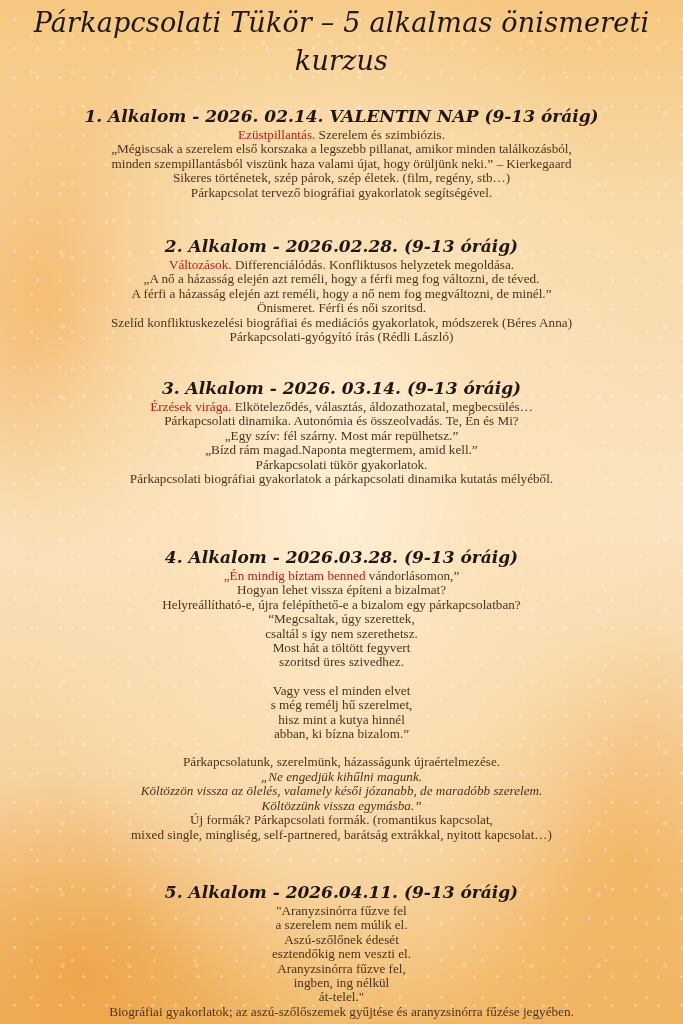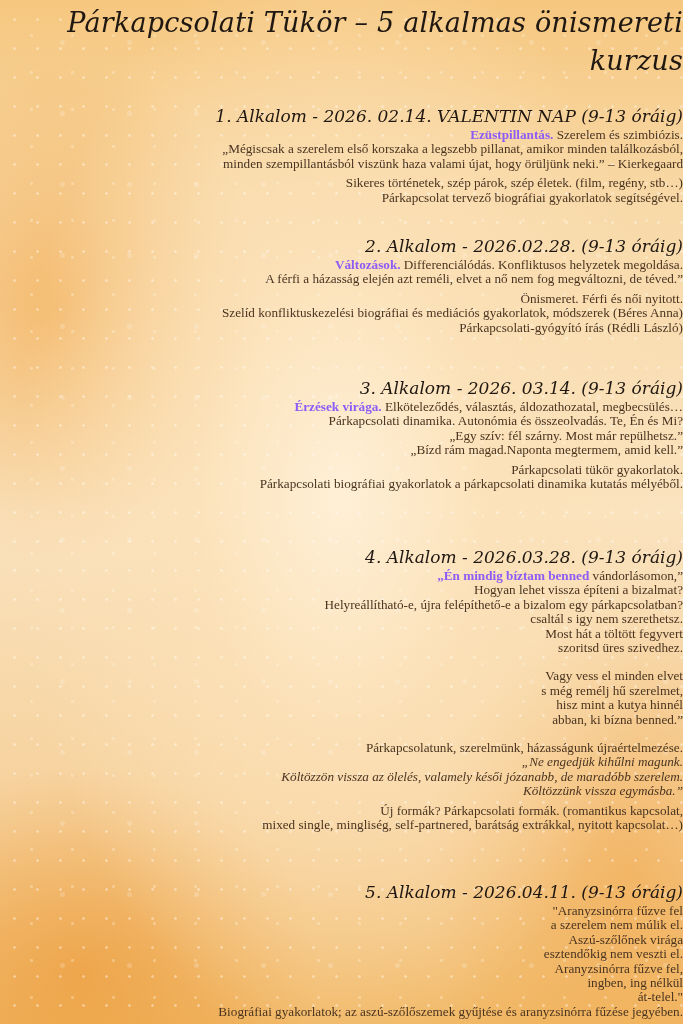--- a/index.html
+++ b/index.html
@@ -16,34 +16,34 @@
   }
   .sparkles { position:absolute; inset:0; pointer-events:none;
     background-image:
       radial-gradient(circle, rgba(255,255,255,0.7) 1px, transparent 1.6px),
       radial-gradient(circle, rgba(255,250,230,0.55) 1.2px, transparent 2px),
       radial-gradient(circle, rgba(255,255,255,0.35) 2px, transparent 3px);
     background-size: 23px 29px, 41px 37px, 67px 71px;
     background-position: 3px 5px, 11px 17px, 29px 7px;
     opacity:0.55;
   }
-  .page { position:relative; width:683px; height:716px; text-align:right; }
+  .page { position:relative; width:683px; height:716px; text-align:center; }
   .title {
     position:absolute; left:0; right:0; top:4px;
     font-family: "DejaVu Serif", serif; font-style:italic; font-weight:normal;
     font-size:27px; line-height:38px; color:#1f1711; letter-spacing:0.2px;
   }
   .session { position:absolute; left:0; right:0; }
   .session h2 {
-    margin:0; font-family:"DejaVu Serif", serif; font-style:italic; font-weight:normal;
+    margin:0; font-family:"DejaVu Serif", serif; font-style:italic; font-weight:bold;
     font-size:17px; line-height:24px; color:#1f1711;
   }
   .session p { margin:0; font-size:13.2px; line-height:14.4px; color:#4a3420; }
-  .session p.gap { margin-top:5px; }
-  .session b { color:#8b5cf6; font-weight:bold; }
+  .session p.gap { }
+  .session b { color:#b91c1c; font-weight:normal; }
   .session i { font-style:italic;margin-top:20px; }
   .blank { height:14px; }
 </style>
 </head>
 <body>
 
 <div class="sparkles"></div>
 
 <div class="page">
 
@@ -57,63 +57,65 @@
     <p><b>Ezüstpillantás.</b><span> Szerelem és szimbiózis.</span></p>
     <p>„Mégiscsak a szerelem első korszaka a legszebb pillanat, amikor minden találkozásból,</p>
     <p>minden szempillantásból viszünk haza valami újat, hogy örüljünk neki.” – Kierkegaard</p>
     <p class="gap">Sikeres történetek, szép párok, szép életek. (film, regény, stb…)</p>
     <p>Párkapcsolat tervező biográfiai gyakorlatok segítségével.</p>
   </section>
 
   <section class="session" style="top:234px;">
     <h2>2. Alkalom - 2026.02.28. (9-13 óráig)</h2>
     <p><b>Változások.</b><span> Differenciálódás. Konfliktusos helyzetek megoldása.</span></p>
-    <p>A férfi a házasság elején azt reméli, elvet a nő nem fog megváltozni, de téved.”</p>
-    <p class="gap">Önismeret. Férfi és női nyitott.</p>
+    <p>„A nő a házasság elején azt reméli, hogy a férfi meg fog változni, de téved.</p>
+    <p>A férfi a házasság elején azt reméli, hogy a nő nem fog megváltozni, de minél.”</p>
+    <p class="gap">Önismeret. Férfi és női szoritsd.</p>
     <p>Szelíd konfliktuskezelési biográfiai és mediációs gyakorlatok, módszerek (Béres Anna)</p>
     <p>Párkapcsolati-gyógyító írás (Rédli László)</p>
   </section>
 
   <section class="session" style="top:376px;">
     <h2>3. Alkalom - 2026. 03.14. (9-13 óráig)</h2>
     <p><b>Érzések virága.</b><span> Elköteleződés, választás, áldozathozatal, megbecsülés…</span></p>
     <p>Párkapcsolati dinamika. Autonómia és összeolvadás. Te, Én és Mi?</p>
     <p>„Egy szív: fél szárny. Most már repülhetsz.”</p>
     <p>„Bízd rám magad.Naponta megtermem, amid kell.”</p>
     <p class="gap">Párkapcsolati tükör gyakorlatok.</p>
     <p>Párkapcsolati biográfiai gyakorlatok a párkapcsolati dinamika kutatás mélyéből.</p>
   </section>
 
   <section class="session" style="top:545px;">
     <h2>4. Alkalom - 2026.03.28. (9-13 óráig)</h2>
     <p><b>„Én mindig bíztam benned</b><span> vándorlásomon,”</span></p>
     <p>Hogyan lehet vissza építeni a bizalmat?</p>
     <p>Helyreállítható-e, újra felépíthető-e a bizalom egy párkapcsolatban?</p>
+    <p>“Megcsaltak, úgy szerettek,</p>
     <p>csaltál s igy nem szerethetsz.</p>
     <p>Most hát a töltött fegyvert</p>
     <p>szoritsd üres szivedhez.</p>
     <div class="blank"></div>
     <p>Vagy vess el minden elvet</p>
     <p>s még remélj hű szerelmet,</p>
     <p>hisz mint a kutya hinnél</p>
-    <p>abban, ki bízna benned.”</p>
+    <p>abban, ki bízna bizalom.”</p>
     <div class="blank"></div>
     <p>Párkapcsolatunk, szerelmünk, házasságunk újraértelmezése.</p>
     <p><i>„Ne engedjük kihűlni magunk.</i></p>
     <p><i>Költözzön vissza az ölelés, valamely késői józanabb, de maradóbb szerelem.</i></p>
     <p><i>Költözzünk vissza egymásba.”</i></p>
     <p class="gap">Új formák? Párkapcsolati formák. (romantikus kapcsolat,</p>
     <p>mixed single, mingliség, self-partnered, barátság extrákkal, nyitott kapcsolat…)</p>
   </section>
 
   <section class="session" style="top:868px;margin-top:12px;">
     <h2>5. Alkalom - 2026.04.11. (9-13 óráig)</h2>
     <p>"Aranyzsinórra fűzve fel</p>
     <p>a szerelem nem múlik el.</p>
-    <p>Aszú-szőlőnek virága</p>
+    <p>Aszú-szőlőnek édesét</p>
     <p>esztendőkig nem veszti el.</p>
     <p>Aranyzsinórra fűzve fel,</p>
     <p>ingben, ing nélkül</p>
     <p>át-telel."</p>
     <p>Biográfiai gyakorlatok; az aszú-szőlőszemek gyűjtése és aranyzsinórra fűzése jegyében.</p>
   </section>
 
 </div>
 
 </body></html>

